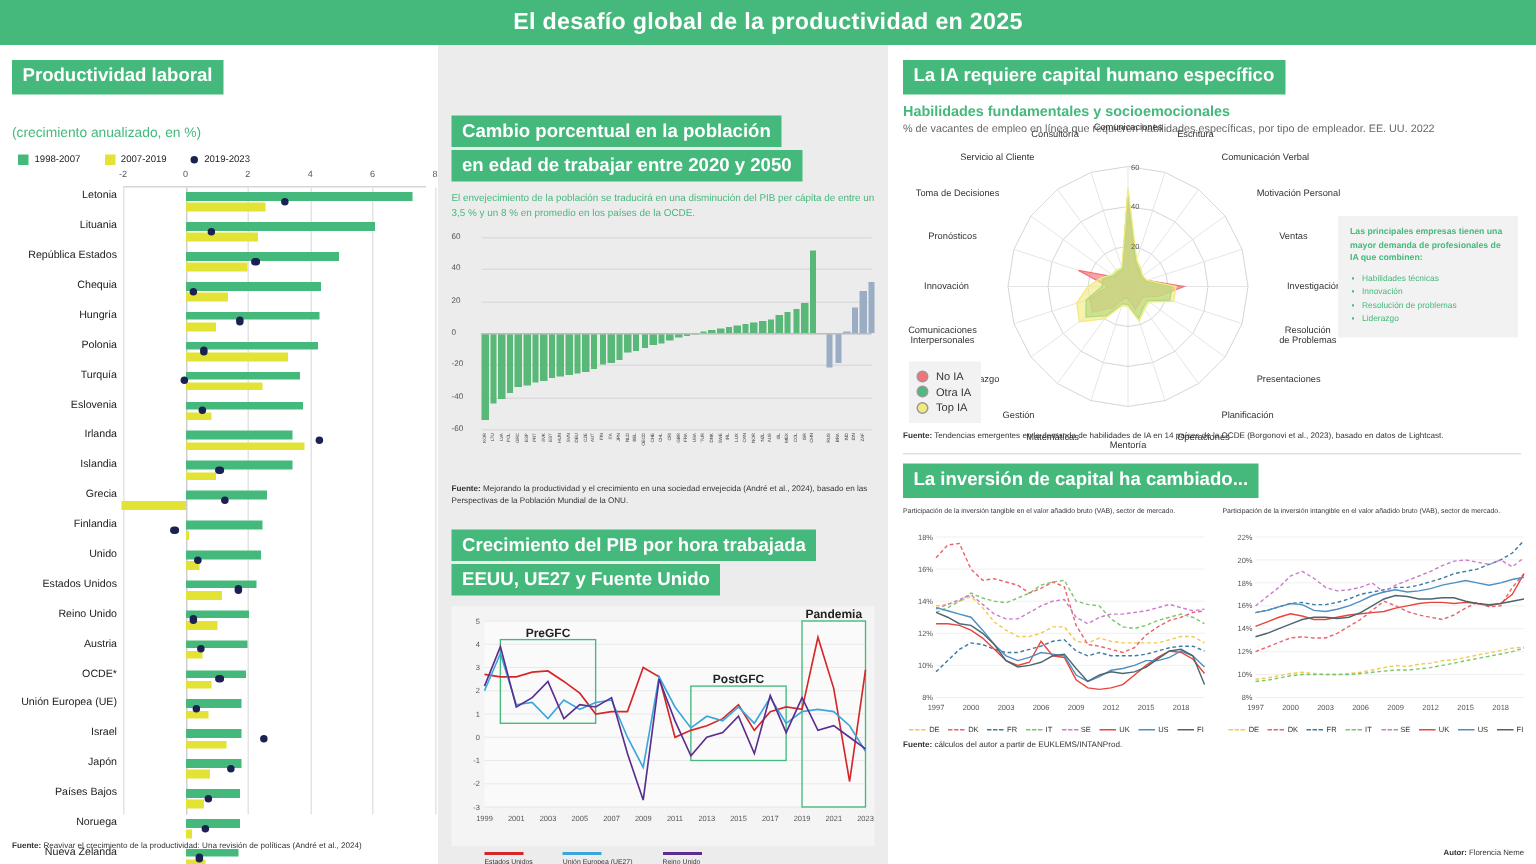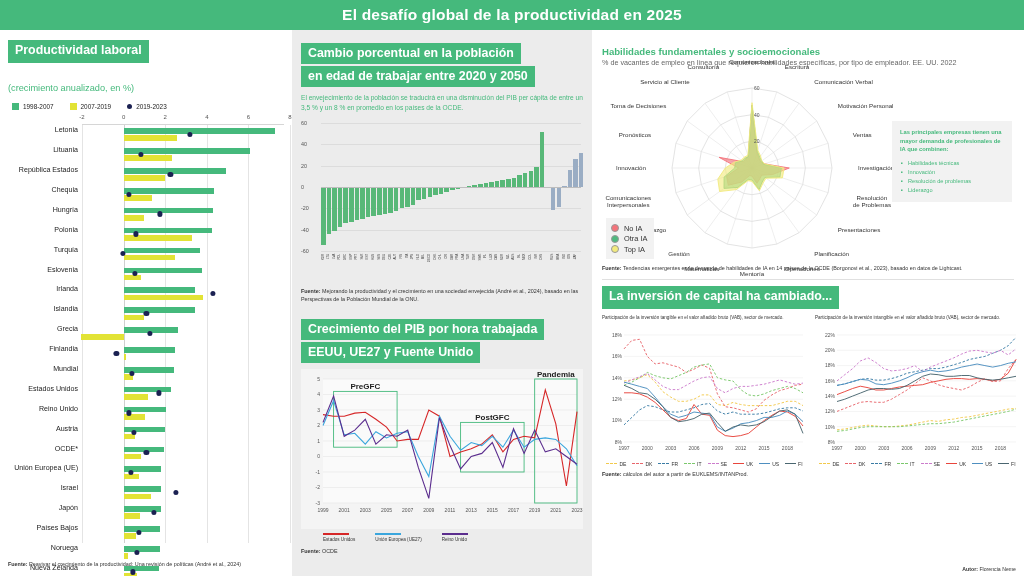--- a/index.html
+++ b/index.html
@@ -243,21 +243,21 @@
                 <div class="bar-y" style="left: -1.04px; width: 42.64px;"></div>
                 <div class="pt" style="left: 67.6px;"></div>
               </div>
               <div class="row1">
                 <div class="lbl">Finlandia</div>
                 <div class="bar-g" style="left: 41.6px; width: 50.96px;"></div>
                 <div class="bar-y" style="left: 41.6px; width: 2.08px;"></div>
                 <div class="pt" style="left: 34.32px;"></div>
               </div>
               <div class="row1">
-                <div class="lbl">Mundial</div>
+                <div class="lbl">Unido</div>
                 <div class="bar-g" style="left: 41.6px; width: 49.92px;"></div>
                 <div class="bar-y" style="left: 41.6px; width: 9.36px;"></div>
                 <div class="pt" style="left: 49.92px;"></div>
               </div>
               <div class="row1">
                 <div class="lbl">Estados Unidos</div>
                 <div class="bar-g" style="left: 41.6px; width: 47.84px;"></div>
                 <div class="bar-y" style="left: 41.6px; width: 23.92px;"></div>
                 <div class="pt" style="left: 76.96px;"></div>
               </div>
@@ -326,21 +326,21 @@
       <div style="position:absolute; left:8px; right:8px; bottom:7px;">
         <div class="source">
           <b>Fuente:</b>
           <span>Reavivar el crecimiento de la productividad: Una revisión de políticas (André et al., 2024)</span>
         </div>
       </div>
     </div>
 
     <div class="col-b">
       <div class="pb">
-        <div style="line-height:1.45;">
+        <div style="line-height:1.45;margin-top:35px;">
           <span class="title-band two">Cambio porcentual en la población</span><br>
           <span class="title-band two">en edad de trabajar entre 2020 y 2050</span>
         </div>
         <div class="blurb">El envejecimiento de la población se traducirá en una disminución del PIB per cápita de entre un 3,5 % y un 8 % en promedio en los países de la OCDE.</div>
 
         <div class="chart2" id="c2">
             <div class="c2-plot"></div>
             <div class="c2-gl" style="top: 130px;"></div>
             <div class="c2-yl" style="top: 130px;">-60</div>
             <div class="c2-gl" style="top: 108.667px;"></div>
@@ -513,20 +513,21 @@
 
         <div class="source" style="margin-top:6px;">
           <b>Fuente:</b>
           <span>OCDE</span>
         </div>
       </div>
     </div>
 
     <div class="col-c">
       <div class="pc">
+        <div><span class="title-band">La IA requiere capital humano específico</span></div>
         <div class="subtitle-b" style="margin-top:6px;">Habilidades fundamentales y socioemocionales</div>
         <div class="subtitle-s">% de vacantes de empleo en línea que requieren habilidades específicas, por tipo de empleador. EE. UU. 2022</div>
 
         <div class="radar-wrap">
           <div id="radar">
               <svg width="290" height="190">
                 <polygon points="150,68.33333333333334 158.24045318333194,69.6384928987959 165.67427339446596,73.42621348333473 171.57378651666525,79.32572660553404 175.3615071012041,86.75954681666806 176.66666666666666,95 175.3615071012041,103.24045318333194 171.57378651666525,110.67427339446596 165.67427339446596,116.57378651666527 158.24045318333194,120.3615071012041 150,121.66666666666666 141.7595468166681,120.3615071012041 134.32572660553404,116.57378651666527 128.42621348333475,110.67427339446596 124.6384928987959,103.24045318333194 123.33333333333334,95 124.6384928987959,86.75954681666808 128.42621348333472,79.32572660553406 134.32572660553404,73.42621348333473 141.75954681666806,69.6384928987959" fill="none" stroke="#d0d0d0" stroke-width="0.6"></polygon>
                 <polygon points="150,41.66666666666667 166.48090636666387,44.27698579759181 181.3485467889319,51.852426966669476 193.14757303333053,63.6514532110681 200.7230142024082,78.51909363333614 203.33333333333331,95 200.7230142024082,111.48090636666386 193.14757303333053,126.3485467889319 181.3485467889319,138.14757303333053 166.48090636666387,145.7230142024082 150,148.33333333333331 133.51909363333615,145.7230142024082 118.65145321106812,138.14757303333053 106.85242696666947,126.34854678893191 99.2769857975918,111.48090636666387 96.66666666666667,95 99.2769857975918,78.51909363333615 106.85242696666947,63.65145321106811 118.65145321106809,51.852426966669476 133.51909363333613,44.27698579759181" fill="none" stroke="#d0d0d0" stroke-width="0.6"></polygon>
                 <polygon points="150,15 174.72135954999578,18.915478696387723 197.02282018339787,30.278640450004204 214.72135954999578,47.977179816602145 226.0845213036123,70.2786404500042 230,95 226.0845213036123,119.7213595499958 214.72135954999578,142.02282018339787 197.02282018339787,159.72135954999578 174.72135954999578,171.0845213036123 150,175 125.27864045000425,171.0845213036123 102.97717981660216,159.72135954999578 85.27864045000422,142.02282018339787 73.91547869638772,119.7213595499958 70,95.00000000000001 73.91547869638771,70.27864045000422 85.27864045000419,47.97717981660216 102.97717981660213,30.278640450004218 125.27864045000419,18.915478696387723" fill="none" stroke="#d0d0d0" stroke-width="0.6"></polygon>
                 <line x1="150" y1="95" x2="150" y2="15" stroke="#dcdcdc" stroke-width="0.5"></line>

